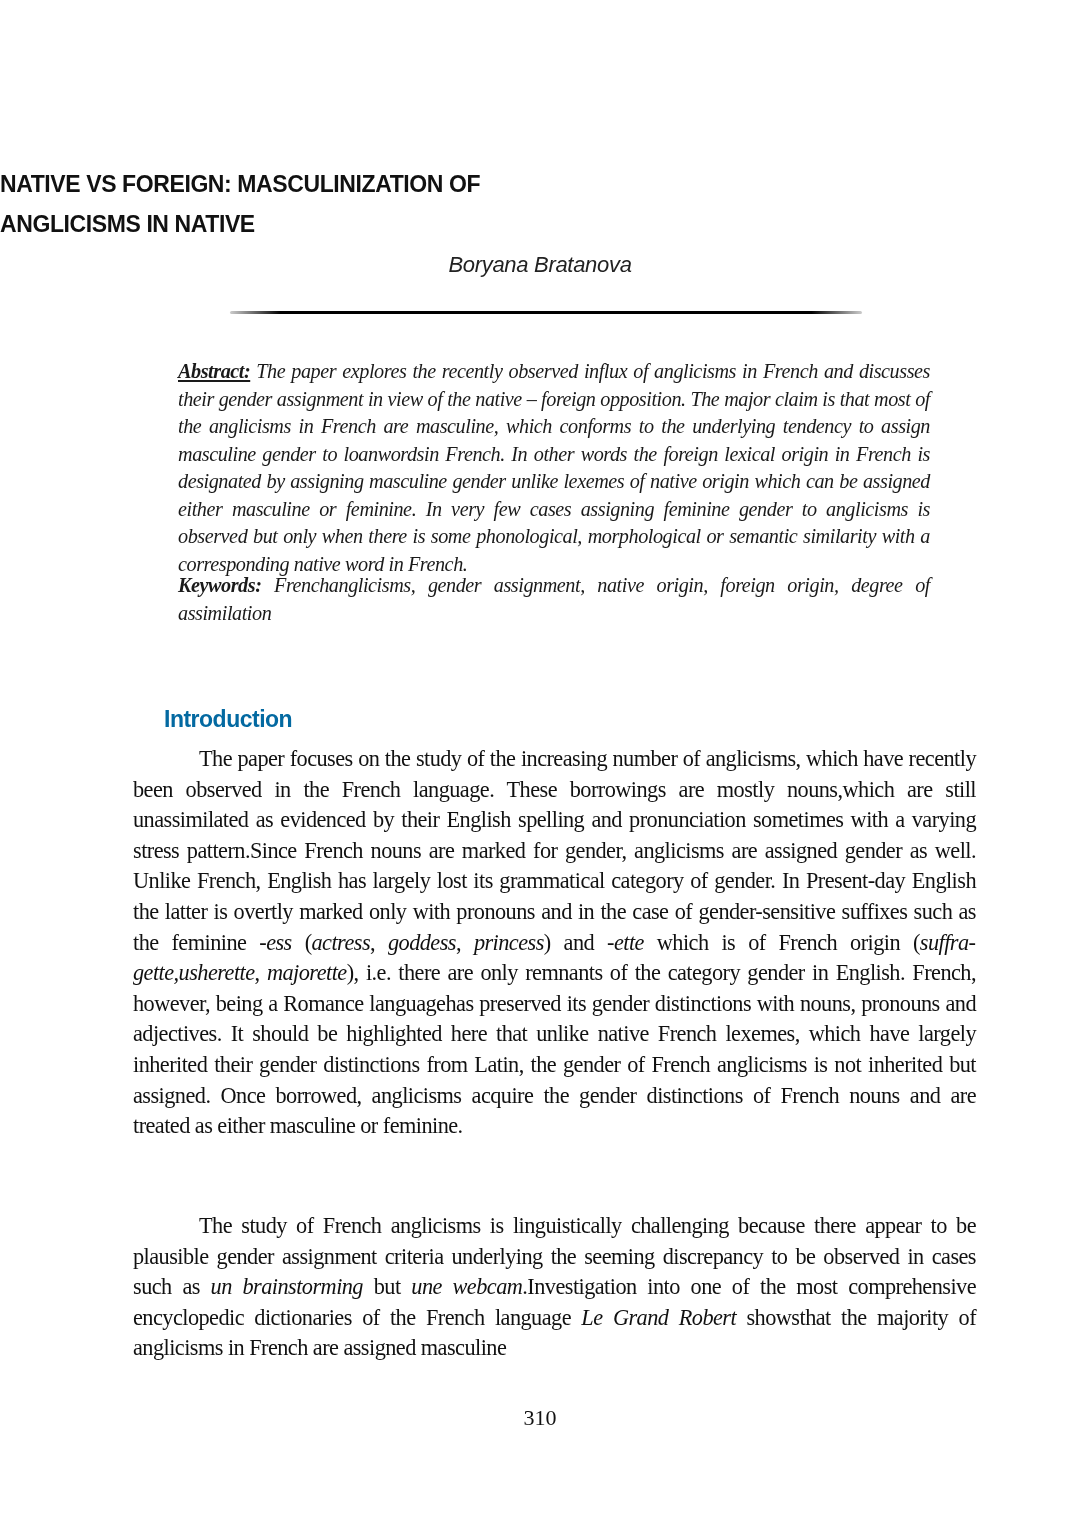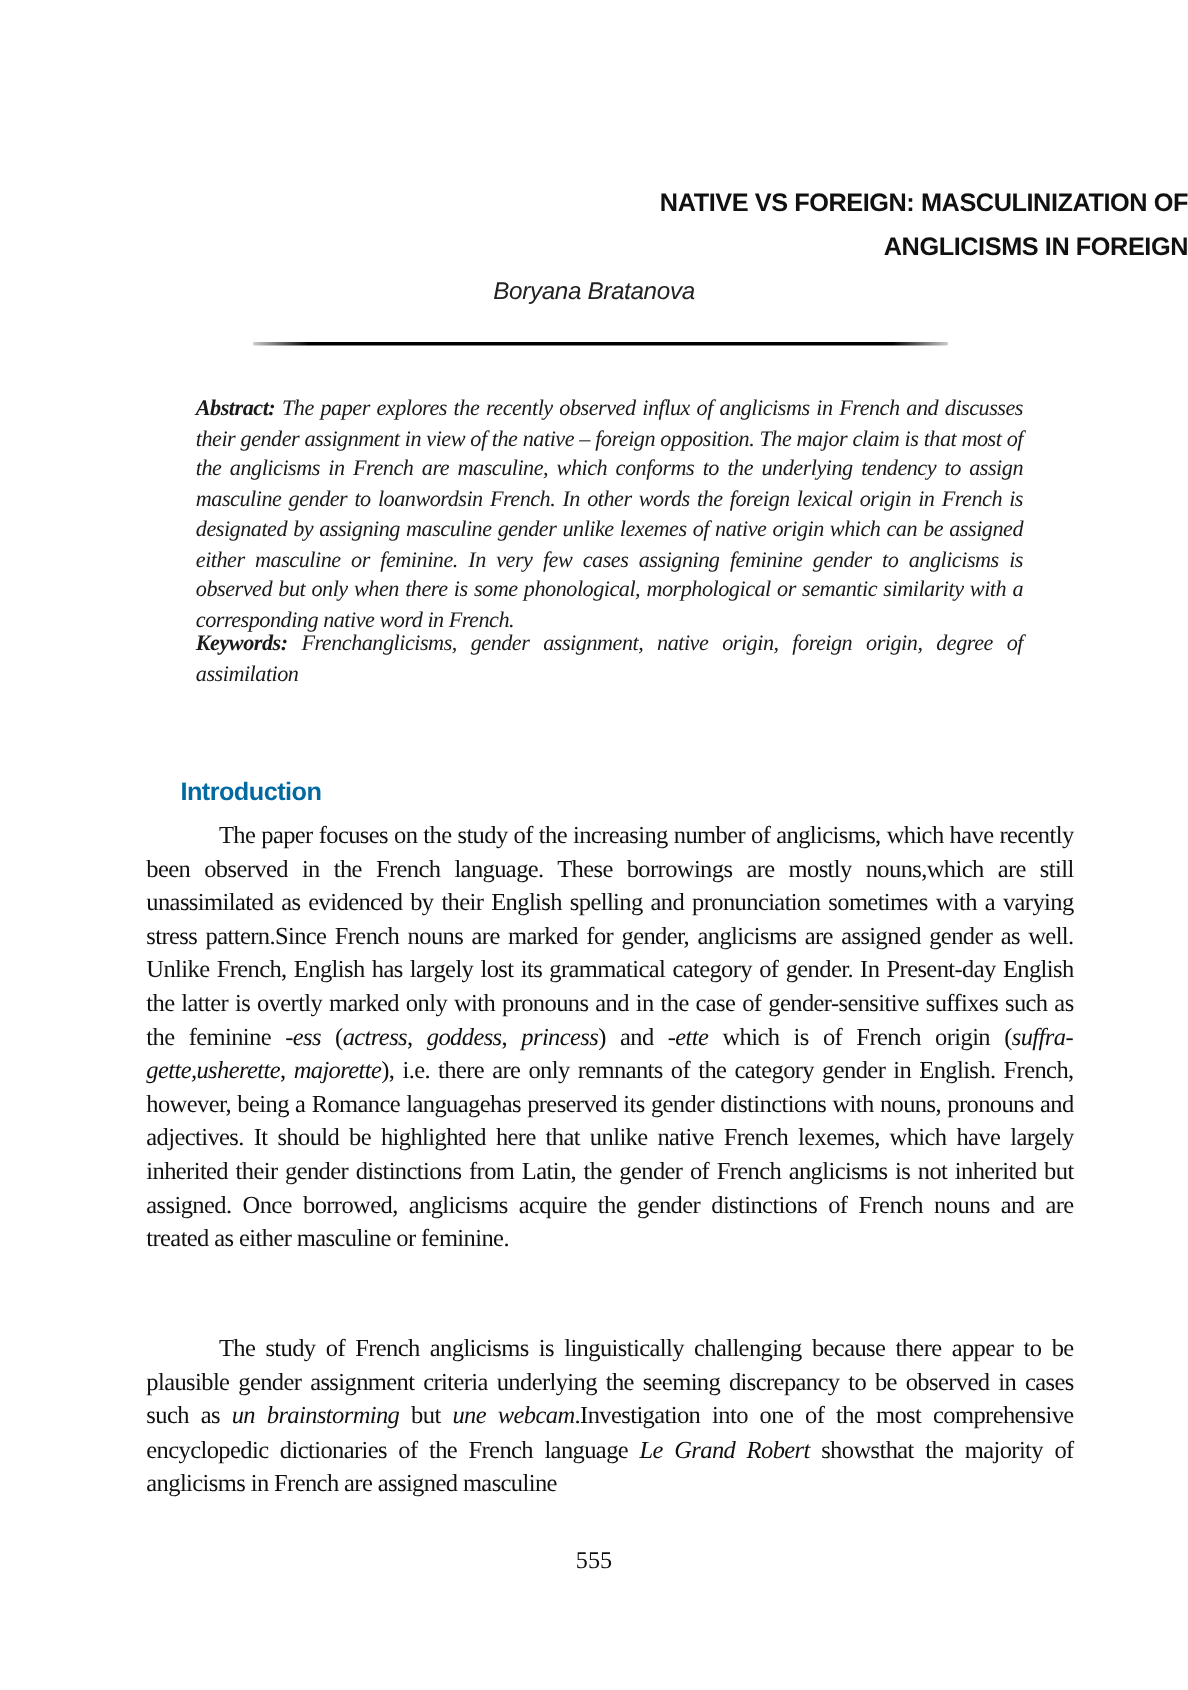--- a/index.html
+++ b/index.html
@@ -12,21 +12,21 @@
     height: 1536px;
     position: relative;
     overflow: hidden;
     color: #111111;
     font-family: "Liberation Serif", serif;
   }
   .title {
     position: absolute;
     left: 0;
     width: 1080px;
-    text-align: right;
+    text-align: left;
     font-family: "Liberation Sans", sans-serif;
     font-weight: bold;
     font-size: 23px;
     letter-spacing: -0.4px;
     color: #111;
     margin: 0;
   }
   .title-line1 { top: 171px; }
   .title-line2 { top: 211px; }
   .author {
@@ -59,20 +59,21 @@
     font-style: italic;
     font-size: 20.2px;
     line-height: 27.5px;
     text-align: justify;
     letter-spacing: -0.45px;
     color: #1a1a1a;
     margin: 0;
   }
   .abstract .label {
     font-weight: bold;
+    text-decoration: underline;
   }
   .keywords {
     position: absolute;
     top: 572px;
     left: 178px;
     width: 752px;
     font-family: "Liberation Serif", serif;
     font-style: italic;
     font-size: 20.2px;
     line-height: 27.5px;
@@ -117,27 +118,27 @@
     text-align: center;
     font-family: "Liberation Serif", serif;
     font-size: 22px;
     color: #111;
   }
 </style>
 </head>
 <body>
 
 <h1 class="title title-line1">NATIVE VS FOREIGN: MASCULINIZATION OF</h1>
-<h1 class="title title-line2">ANGLICISMS IN FOREIGN</h1>
+<h1 class="title title-line2">ANGLICISMS IN NATIVE</h1>
 <div class="author">Boryana Bratanova</div>
 <div class="rule"></div>
 
 <p class="abstract"><span class="label">Abstract:</span> <span>The paper explores the recently observed influx of anglicisms in French and discusses their gender assignment in view of the native – foreign opposition. The major claim is that most of the anglicisms in French are masculine, which conforms to the underlying tendency to assign masculine gender to loanwordsin French. In other words the foreign lexical origin in French is designated by assigning masculine gender unlike lexemes of native origin which can be assigned either masculine or feminine. In very few cases assigning feminine gender to anglicisms is observed but only when there is some phonological, morphological or semantic similarity with a corresponding native word in French.</span></p>
 
 <p class="keywords"><span class="label">Keywords:</span> <span>Frenchanglicisms, gender assignment, native origin, foreign origin, degree of assimilation</span></p>
 
 <h2 class="section-heading">Introduction</h2>
 
 <p class="body-text para1"><span>The paper focuses on the study of the increasing number of anglicisms, which have recently been observed in the French language. These borrowings are mostly nouns,which are still unassimilated as evidenced by their English spelling and pronunciation sometimes with a varying stress pattern.Since French nouns are marked for gender, anglicisms are assigned gender as well. Unlike French, English has largely lost its grammatical category of gender. In Present-day English the latter is overtly marked only with pronouns and in the case of gender-sensitive suffixes such as the feminine </span><i>-ess</i><span> (</span><i>actress</i><span>, </span><i>goddess</i><span>, </span><i>princess</i><span>) and </span><i>-ette</i><span> which is of French origin (</span><i>suffra­gette,usherette</i><span>, </span><i>majorette</i><span>), i.e. there are only remnants of the category gender in English. French, however, being a Romance languagehas preserved its gender distinctions with nouns, pronouns and adjectives. It should be highlighted here that unlike native French lexemes, which have largely inherited their gender distinctions from Latin, the gender of French anglicisms is not inherited but assigned. Once borrowed, anglicisms acquire the gender distinctions of French nouns and are treated as either masculine or feminine.</span></p>
 
 <p class="body-text para2"><span>The study of French anglicisms is linguistically challenging because there appear to be plausible gender assignment criteria underlying the seeming discrepancy to be observed in cases such as </span><i>un brainstorming</i><span> but </span><i>une webcam</i><span>.Investigation into one of the most comprehensive encyclopedic dictionaries of the French language </span><i>Le Grand Robert</i><span> showsthat the majority of anglicisms in French are assigned masculine</span></p>
 
-<div class="page-number">555</div>
+<div class="page-number">310</div>
 
 </body></html>

